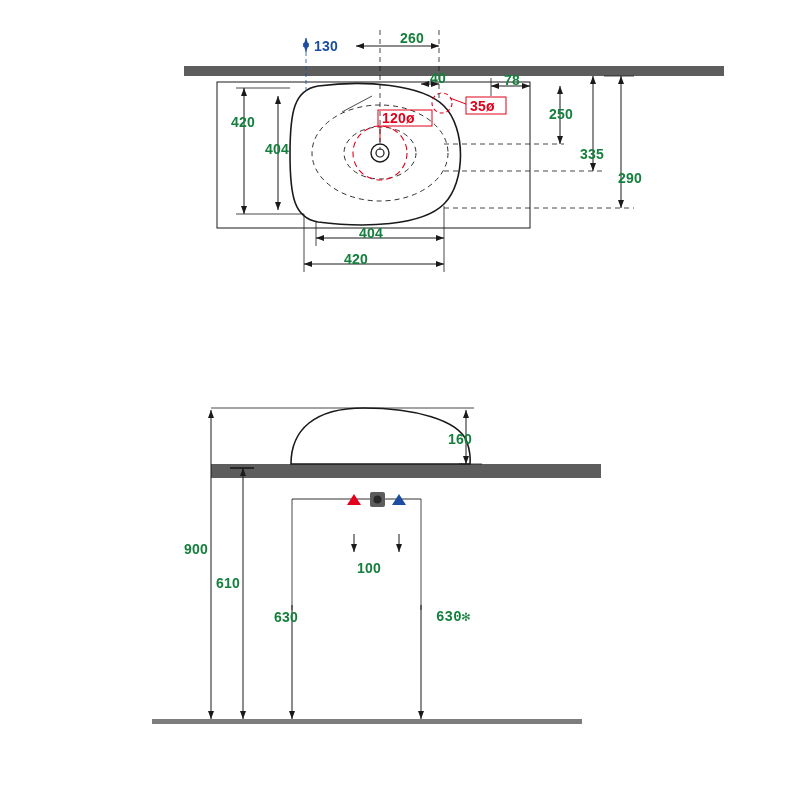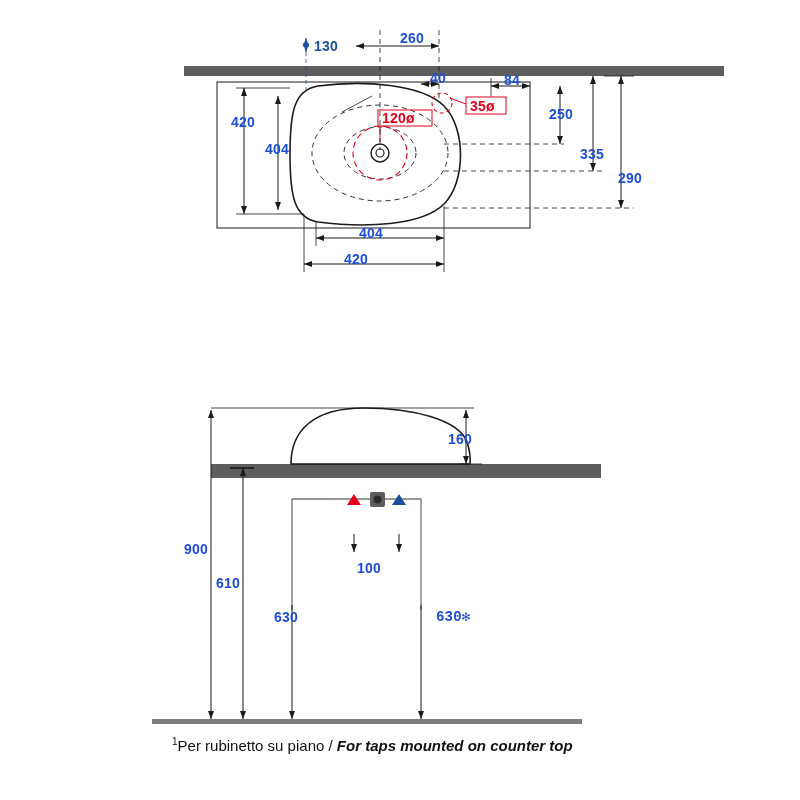--- a/index.html
+++ b/index.html
@@ -10,21 +10,21 @@
     position:relative;
     overflow:hidden;
   }
   .stage{position:absolute;left:4px;top:0;width:800px;height:800px;}
   svg{display:block;}
   .dimlabel{
     position:absolute;
     font-family:"Liberation Sans", sans-serif;
     font-weight:bold;
     font-size:14px;
-    color:#1d4ed8;
+    color:#15803d;
     white-space:nowrap;
     letter-spacing:0.2px;
   }
   .dimlabel.red{color:#e2001a;}
   .dimlabel.blue{color:#1b4ea0;}
   .footnote{
     position:absolute;
     left:168px;
     top:736px;
     font-size:15px;
@@ -159,36 +159,32 @@
 
       <line x1="288" y1="605" x2="288" y2="719" stroke="#1a1a1a" stroke-width="1" marker-end="url(#arrEnd)"></line>
 
       <line x1="417" y1="605" x2="417" y2="719" stroke="#1a1a1a" stroke-width="1" marker-end="url(#arrEnd)"></line>
     </g>
   </svg>
 
   <div class="dimlabel blue" style="left:310px;top:38px;">130</div>
   <div class="dimlabel" style="left:396px;top:30px;">260</div>
   <div class="dimlabel" style="left:426px;top:70px;text-align:center;">40</div>
-  <div class="dimlabel" style="left:500px;top:72px;">84</div>
+  <div class="dimlabel" style="left:500px;top:72px;">78</div>
   <div class="dimlabel red" style="left:466px;top:98px;">35ø</div>
   <div class="dimlabel red" style="left:378px;top:110px;">120ø</div>
   <div class="dimlabel" style="left:545px;top:106px;text-align:right;">250</div>
   <div class="dimlabel" style="left:227px;top:114px;">420</div>
   <div class="dimlabel" style="left:261px;top:141px;">404</div>
   <div class="dimlabel" style="left:576px;top:146px;">335</div>
   <div class="dimlabel" style="left:614px;top:170px;">290</div>
   <div class="dimlabel" style="left:355px;top:225px;">404</div>
   <div class="dimlabel" style="left:340px;top:251px;">420</div>
 
   <div class="dimlabel" style="left:444px;top:431px;">160</div>
   <div class="dimlabel" style="left:180px;top:541px;">900</div>
   <div class="dimlabel" style="left:212px;top:575px;">610</div>
   <div class="dimlabel" style="left:353px;top:560px;">100</div>
   <div class="dimlabel" style="left:270px;top:609px;">630</div>
   <div class="dimlabel" style="left:432px;top:608px;font-family:Liberation Mono, monospace;">630✻</div>
 
-  <div class="footnote">
-    <span class="mark">1</span><span>Per rubinetto su piano /</span>
-    <span class="it">For taps mounted on counter top</span>
-  </div>
 
 </div>
 
 </body></html>

